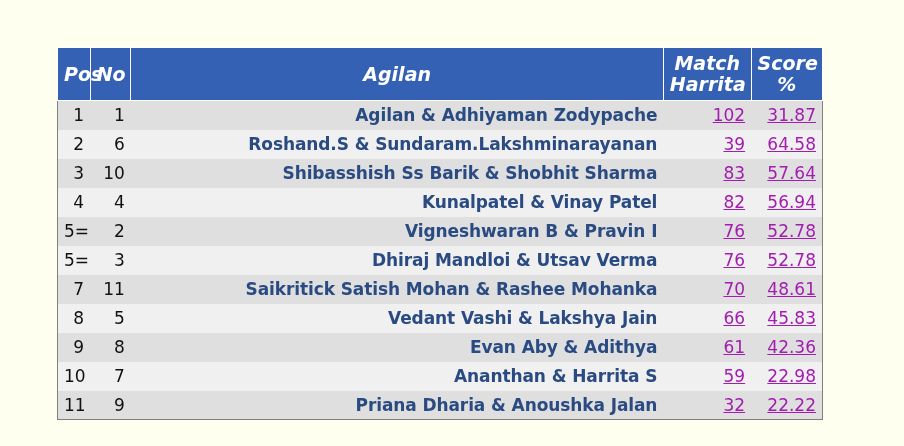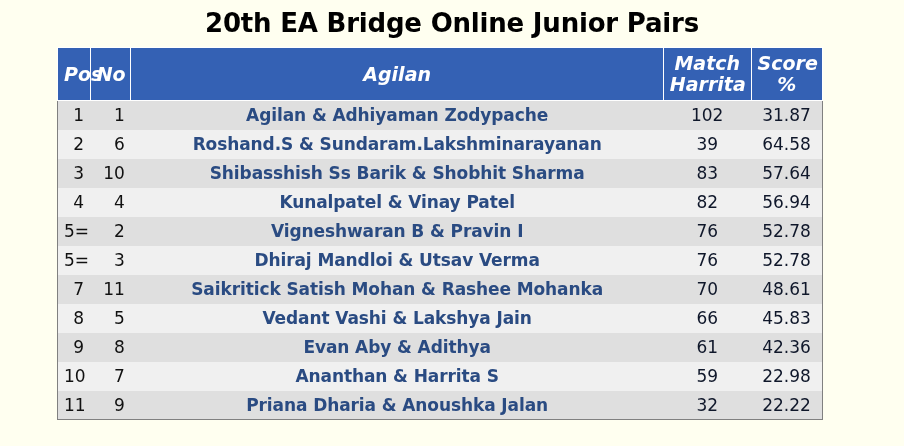--- a/index.html
+++ b/index.html
@@ -78,38 +78,38 @@
   table.results tbody tr.row-odd  td { background: #dfdfdf; }
   table.results tbody tr.row-even td { background: #f0f0f0; }
 
   td.c-pos, td.c-no {
     text-align: right;
     color: #111111;
     font-weight: normal;
     font-family: "DejaVu Sans", "Liberation Sans", sans-serif;
   }
   td.c-players {
-    text-align: center;
+    text-align: right;
     color: #2a4b82;
     font-weight: bold;
     padding-left: 10px;
     letter-spacing: -0.1px;
   }
   td.c-mp, td.c-score {
-    text-align: center;
-    color: #0f172a;
+    text-align: right;
+    color: #a21caf;
     padding-right: 10px;
+    text-decoration: underline;
   }
 </style>
 </head>
 <body>
 
 <div class="page">
 
-  <div class="page-title">20th EA Bridge Online Junior Pairs</div>
 
   <div class="results-table-wrap">
     <table class="results">
       <thead>
         <tr>
           <th class="th-pos">Pos</th>
           <th class="th-no">No</th>
           <th class="th-players">Agilan</th>
           <th class="th-mp">
             <span>Match</span><br>

